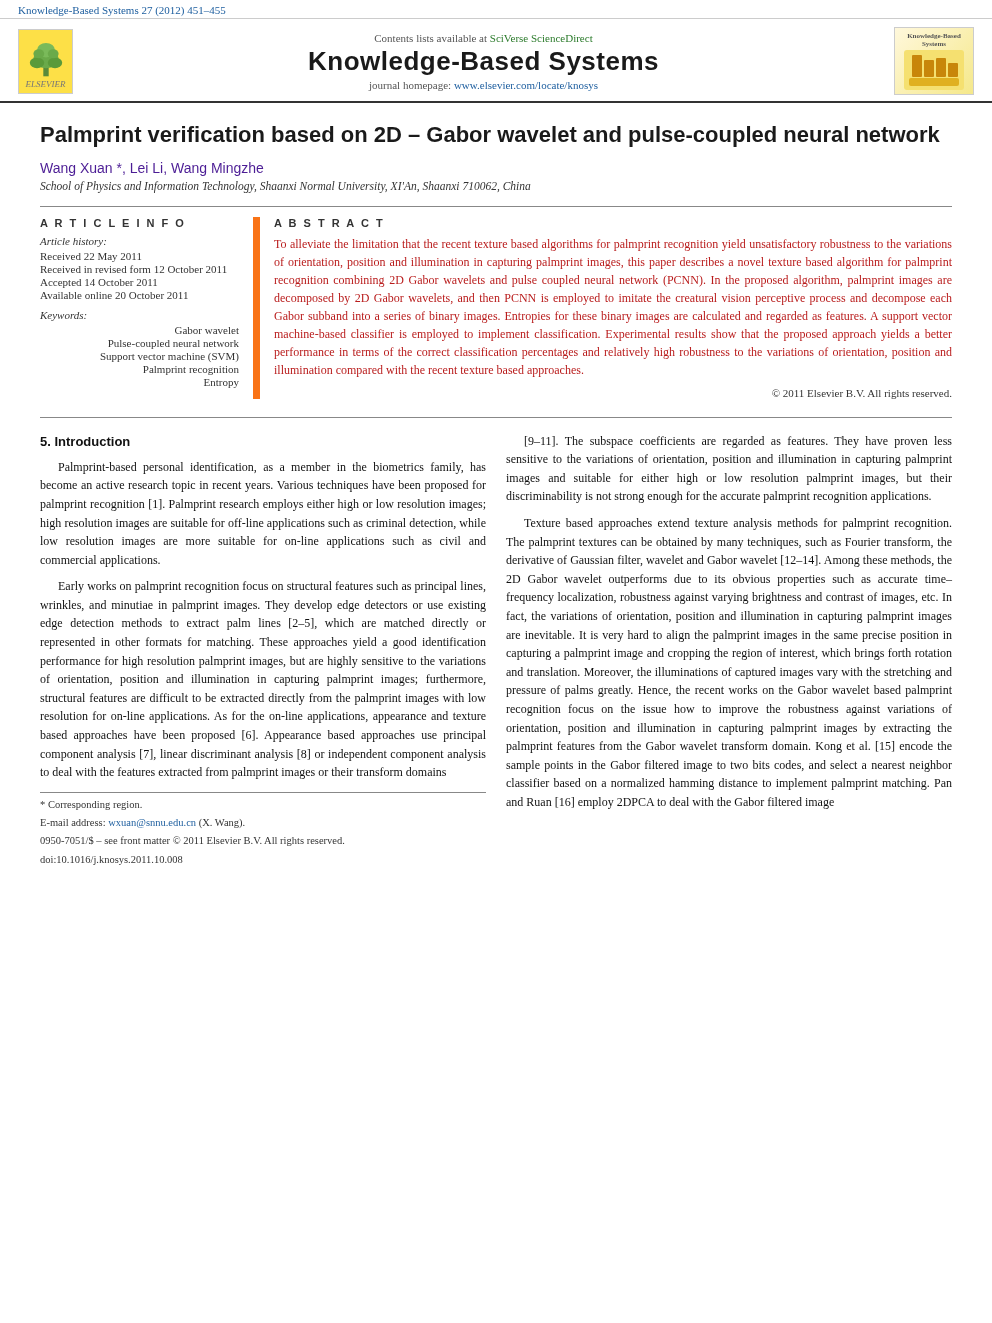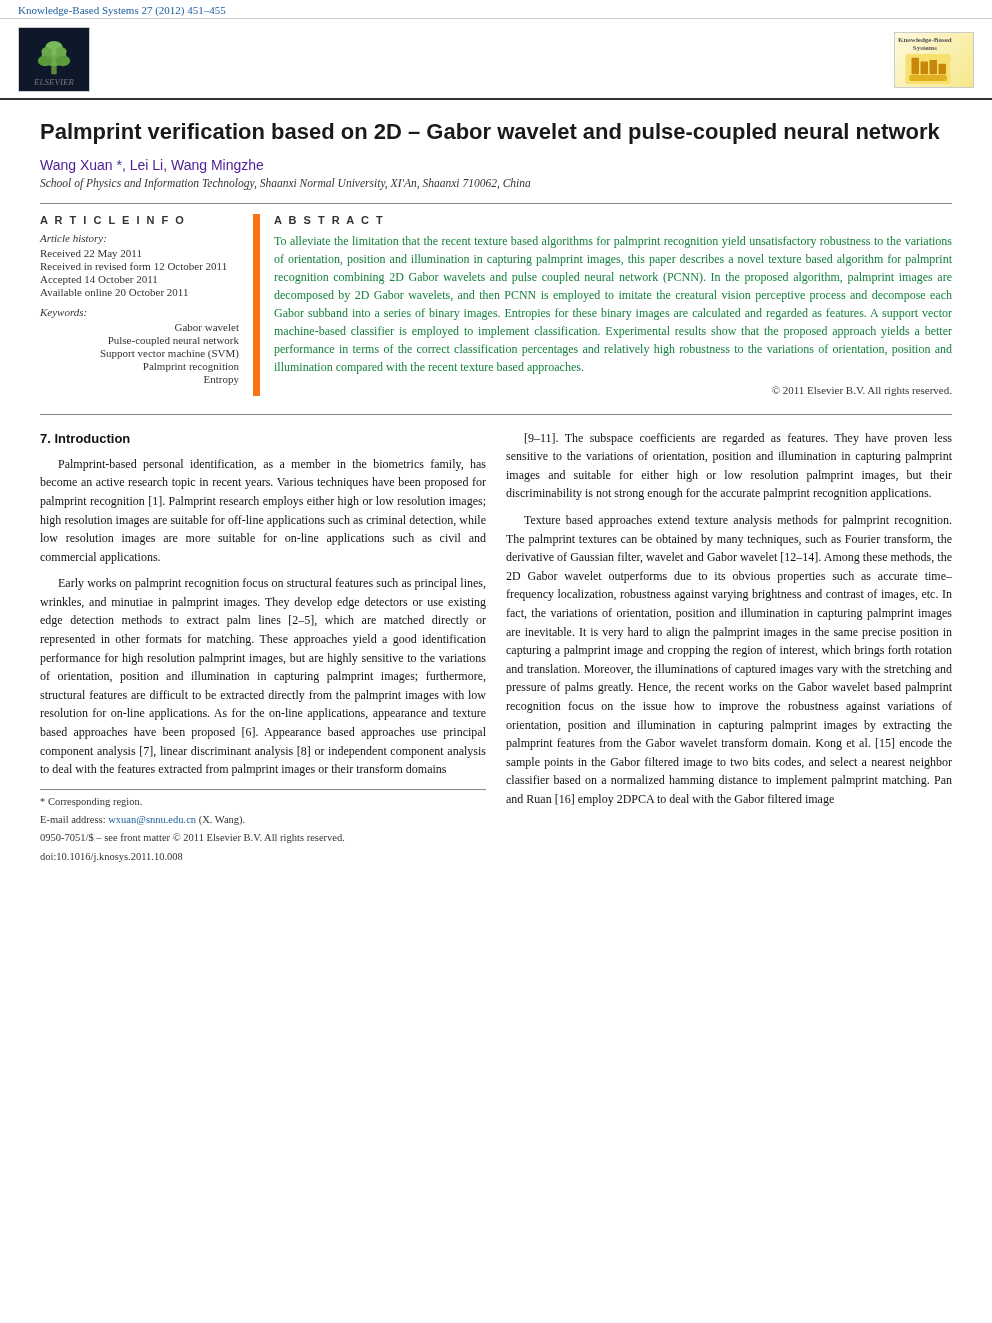--- a/index.html
+++ b/index.html
@@ -56,47 +56,47 @@
       color: #555;
       margin-top: 2px;
     }
     .journal-header-center .journal-homepage a {
       color: #2060a0;
       text-decoration: none;
     }
 
     
     .elsevier-logo-box {
-      background: #0f172a;
+      background: #fde047;
       border: 1px solid #ccc;
       padding: 4px;
       display: flex;
       flex-direction: column;
       align-items: center;
       justify-content: center;
-      width: 72px;
+      width: 55px;
     }
     .elsevier-logo-text {
       font-size: 9px;
       color: #777;
       font-style: italic;
     }
     .elsevier-tree {
       width: 60px;
       height: 45px;
     }
 
     
     .right-journal-logo {
       border: 1px solid #ccc;
       width: 80px;
-      height: 56px;
+      height: 68px;
       display: flex;
       flex-direction: column;
-      align-items: flex-start;
+      align-items: center;
       justify-content: center;
       background: linear-gradient(135deg, #fff8dc 0%, #f5e88a 100%);
       font-size: 8px;
       color: #333;
       font-weight: bold;
       text-align: center;
       padding: 3px;
     }
 
     
@@ -181,21 +181,21 @@
     .keyword-item {
       font-size: 11px;
       color: #333;
       margin-bottom: 1px;
       text-align: right;
     }
 
     .abstract-text {
       font-size: 12px;
       line-height: 1.5;
-      color: #15803d;
+      color: #b91c1c;
       text-align: justify;
     }
     .copyright-line {
       font-size: 11px;
       color: #333;
       text-align: right;
       margin-top: 8px;
     }
 
     
@@ -255,20 +255,31 @@
       <ellipse cx="30" cy="28" rx="14" ry="10" fill="#6aaa4a"></ellipse>
       <ellipse cx="20" cy="32" rx="8" ry="6" fill="#5a9a3a"></ellipse>
       <ellipse cx="40" cy="32" rx="8" ry="6" fill="#5a9a3a"></ellipse>
       <ellipse cx="30" cy="18" rx="10" ry="8" fill="#7aba5a"></ellipse>
       <ellipse cx="22" cy="22" rx="6" ry="5" fill="#6aaa4a"></ellipse>
       <ellipse cx="38" cy="22" rx="6" ry="5" fill="#6aaa4a"></ellipse>
     </svg>
     <span class="elsevier-logo-text">ELSEVIER</span>
   </div>
 
+  <div class="journal-header-center">
+    <div class="contents-line">
+      <span>Contents lists available at </span>
+      <a href="#">SciVerse ScienceDirect</a>
+    </div>
+    <div class="journal-title">Knowledge-Based Systems</div>
+    <div class="journal-homepage">
+      <span>journal homepage: </span>
+      <a href="#">www.elsevier.com/locate/knosys</a>
+    </div>
+  </div>
 
   <div class="right-journal-logo">
     <div style="font-size:7px; font-weight:bold; color:#555; margin-bottom:2px;">Knowledge-Based<br>Systems</div>
     <svg width="60" height="40" viewBox="0 0 60 40">
       <rect x="0" y="0" width="60" height="40" fill="#f5e070" rx="3"></rect>
       <rect x="5" y="28" width="50" height="8" fill="#e0b020" rx="2"></rect>
       <rect x="8" y="5" width="10" height="22" fill="#c8860a" rx="1"></rect>
       <rect x="20" y="10" width="10" height="17" fill="#c8860a" rx="1"></rect>
       <rect x="32" y="8" width="10" height="19" fill="#c8860a" rx="1"></rect>
       <rect x="44" y="13" width="10" height="14" fill="#c8860a" rx="1"></rect>
@@ -310,21 +321,21 @@
       <div class="abstract-text">To alleviate the limitation that the recent texture based algorithms for palmprint recognition yield unsatisfactory robustness to the variations of orientation, position and illumination in capturing palmprint images, this paper describes a novel texture based algorithm for palmprint recognition combining 2D Gabor wavelets and pulse coupled neural network (PCNN). In the proposed algorithm, palmprint images are decomposed by 2D Gabor wavelets, and then PCNN is employed to imitate the creatural vision perceptive process and decompose each Gabor subband into a series of binary images. Entropies for these binary images are calculated and regarded as features. A support vector machine-based classifier is employed to implement classification. Experimental results show that the proposed approach yields a better performance in terms of the correct classification percentages and relatively high robustness to the variations of orientation, position and illumination compared with the recent texture based approaches.</div>
       <div class="copyright-line">© 2011 Elsevier B.V. All rights reserved.</div>
     </div>
   </div>
 
   <div class="body-divider"></div>
 
   <div class="two-col-body">
 
     <div class="body-col">
-      <div class="section-heading">7. Introduction</div>
+      <div class="section-heading">5. Introduction</div>
       <p>Palmprint-based personal identification, as a member in the biometrics family, has become an active research topic in recent years. Various techniques have been proposed for palmprint recognition [1]. Palmprint research employs either high or low resolution images; high resolution images are suitable for off-line applications such as criminal detection, while low resolution images are more suitable for on-line applications such as civil and commercial applications.</p>
       <p>Early works on palmprint recognition focus on structural features such as principal lines, wrinkles, and minutiae in palmprint images. They develop edge detectors or use existing edge detection methods to extract palm lines [2–5], which are matched directly or represented in other formats for matching. These approaches yield a good identification performance for high resolution palmprint images, but are highly sensitive to the variations of orientation, position and illumination in capturing palmprint images; furthermore, structural features are difficult to be extracted directly from the palmprint images with low resolution for on-line applications. As for the on-line applications, appearance and texture based approaches have been proposed [6]. Appearance based approaches use principal component analysis [7], linear discriminant analysis [8] or independent component analysis to deal with the features extracted from palmprint images or their transform domains</p>
 
       <div class="footnote-section">
         <div class="footnote-text">* Corresponding region.</div>
         <div class="footnote-text">
           <span>E-mail address: </span>
           <a href="#">wxuan@snnu.edu.cn</a>
           <span> (X. Wang).</span>
         </div>

